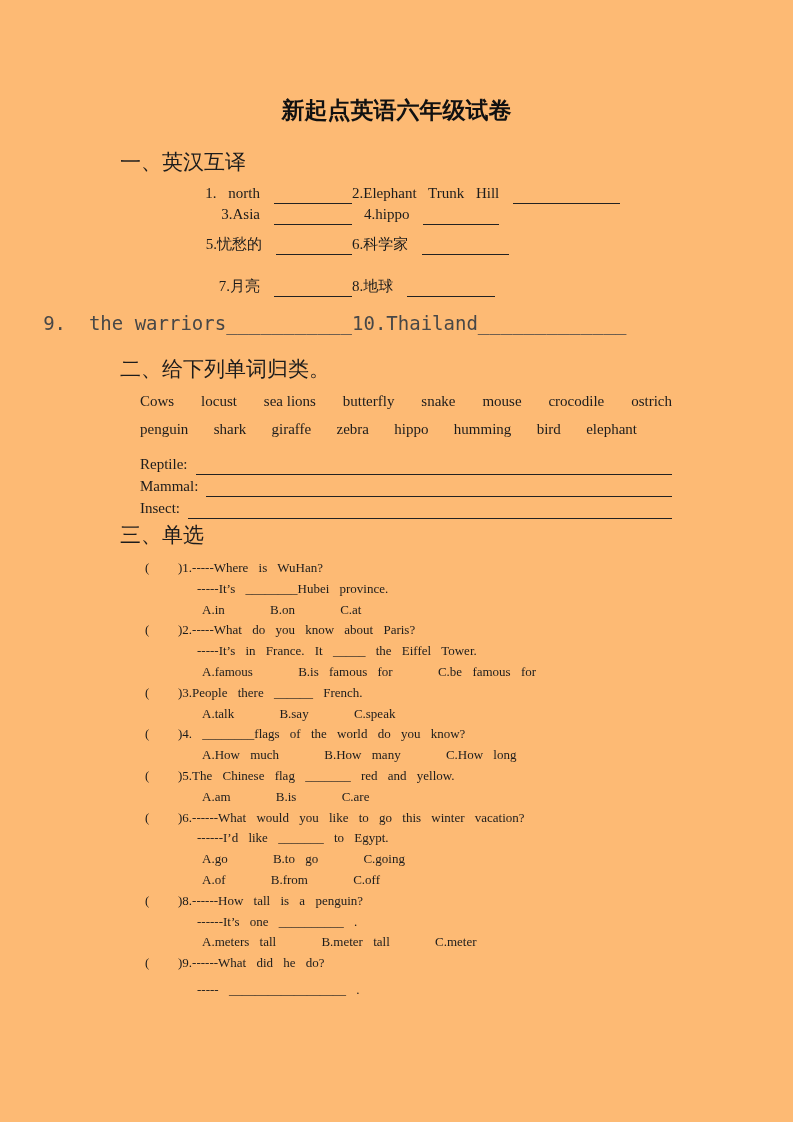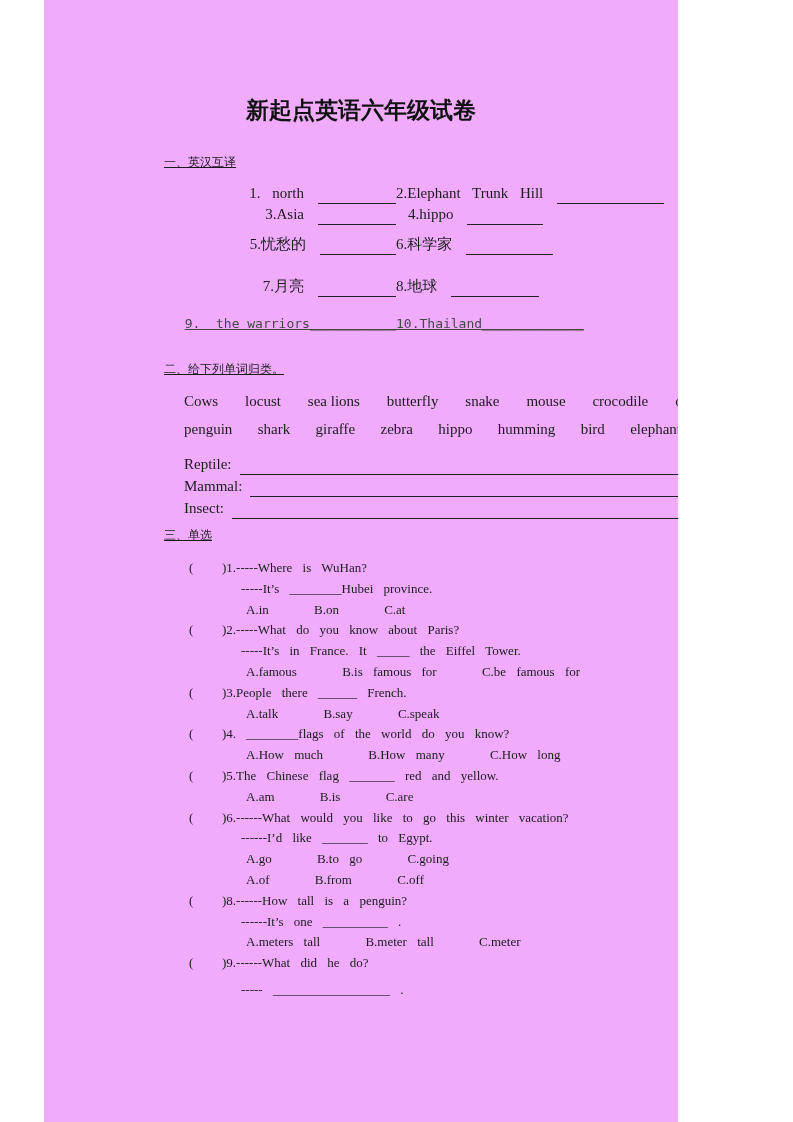--- a/index.html
+++ b/index.html
@@ -1,39 +1,37 @@
 <!DOCTYPE html>
 <html><head>
 <meta charset="utf-8">
 <style>
   html, body { margin: 0; padding: 0; background: #ffffff; }
   .page {
     position: relative;
-    width: 634px;
+    width: 793px;
     height: 1122px;
-    background: #f0abfc;
+    background: #fdba74;
     overflow: hidden;
     font-family: "Liberation Serif", serif;
     color: #1c1c1c;
-    margin-left: 44px;
   }
   .doc-title {
     padding-top: 96px;
     text-align: center;
     font-family: "Liberation Sans", sans-serif;
     font-weight: 700;
     font-size: 23px;
     line-height: 29px;
     color: #111;
   }
   .sec-head {
     margin-left: 120px;
-    font-size: 12px;
+    font-size: 21px;
     line-height: 21px;
-    text-decoration: underline;
   }
   .s1-head { margin-top: 27px; }
   .s2-head { margin-top: 25px; }
   .s3-head { margin-top: 6px; }
 
   
   .t-row { display: flex; margin-left: 125px; font-size: 15px; line-height: 21px; }
   .t-cell { display: flex; align-items: flex-end; }
   .t-cell.left { width: 227px; justify-content: flex-end; }
   .t-label { white-space: pre; word-spacing: 8px; }
@@ -44,23 +42,22 @@
     border-bottom: 1.2px solid #222;
   }
   .r1 { margin-top: 10px; }
   .r2 { margin-top: 0; gap: 12px; }
   .r3 { margin-top: 9px; }
   .r4 { margin-top: 21px; }
   .r5 { margin-top: 16px; }
   .mono {
     font-family: "DejaVu Sans Mono", monospace;
     color: #474747;
-    font-size: 13px;
+    font-size: 19px;
     white-space: pre;
-    text-decoration: underline;
   }
 
   
   .word-row {
     display: flex;
     justify-content: space-between;
     margin-left: 140px;
     width: 532px;
     font-size: 15px;
     line-height: 21px;

